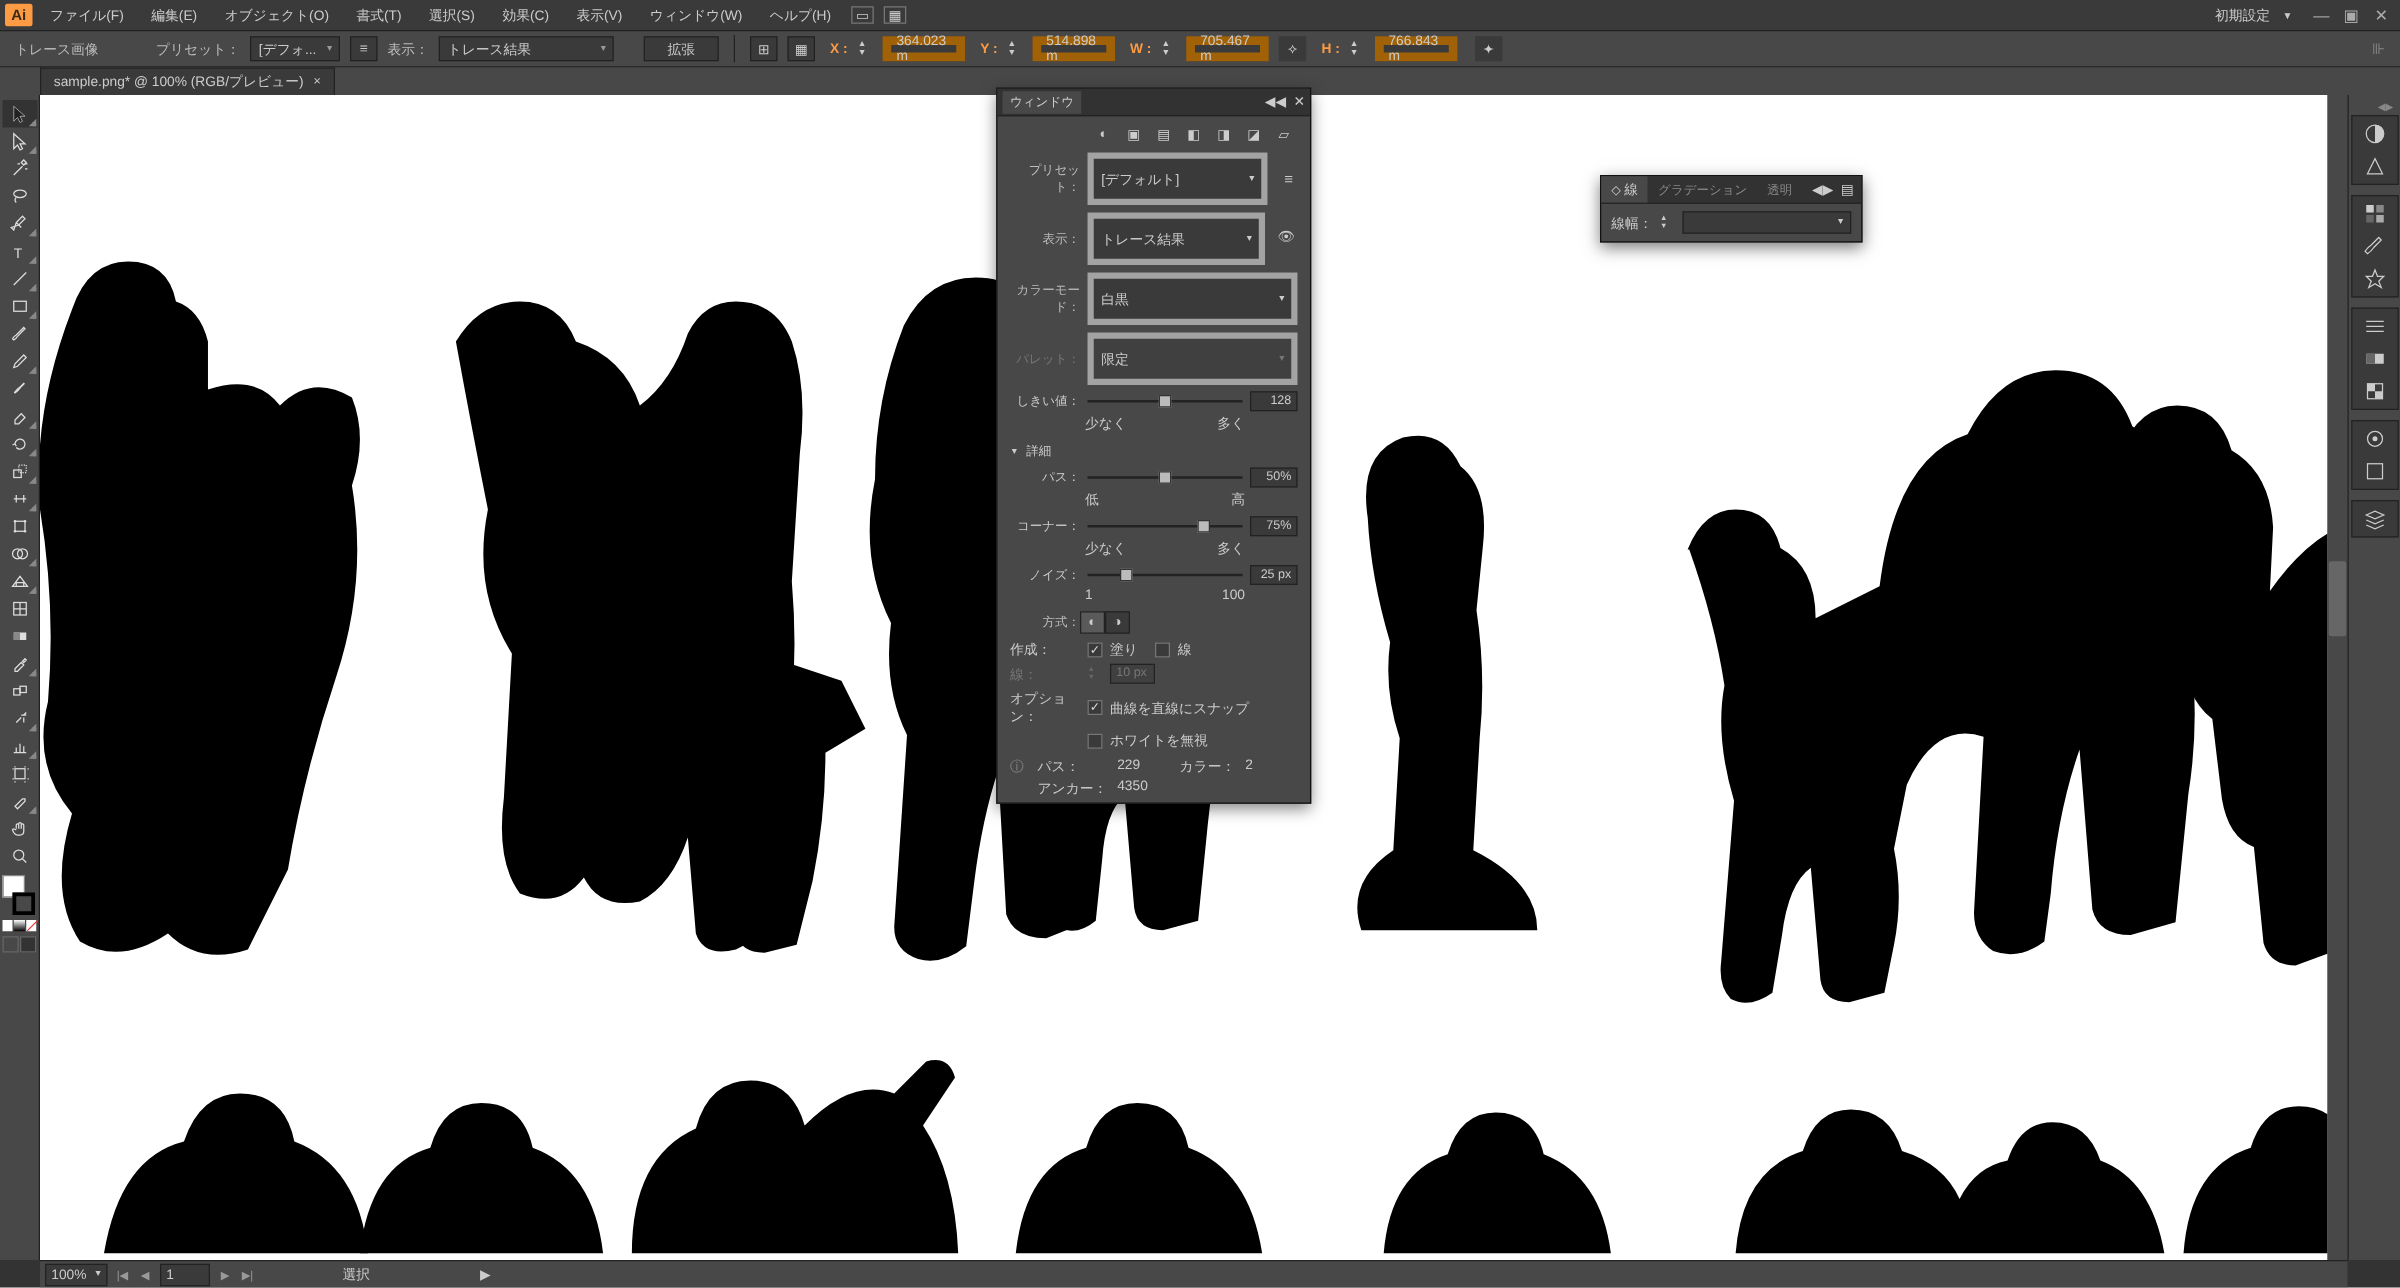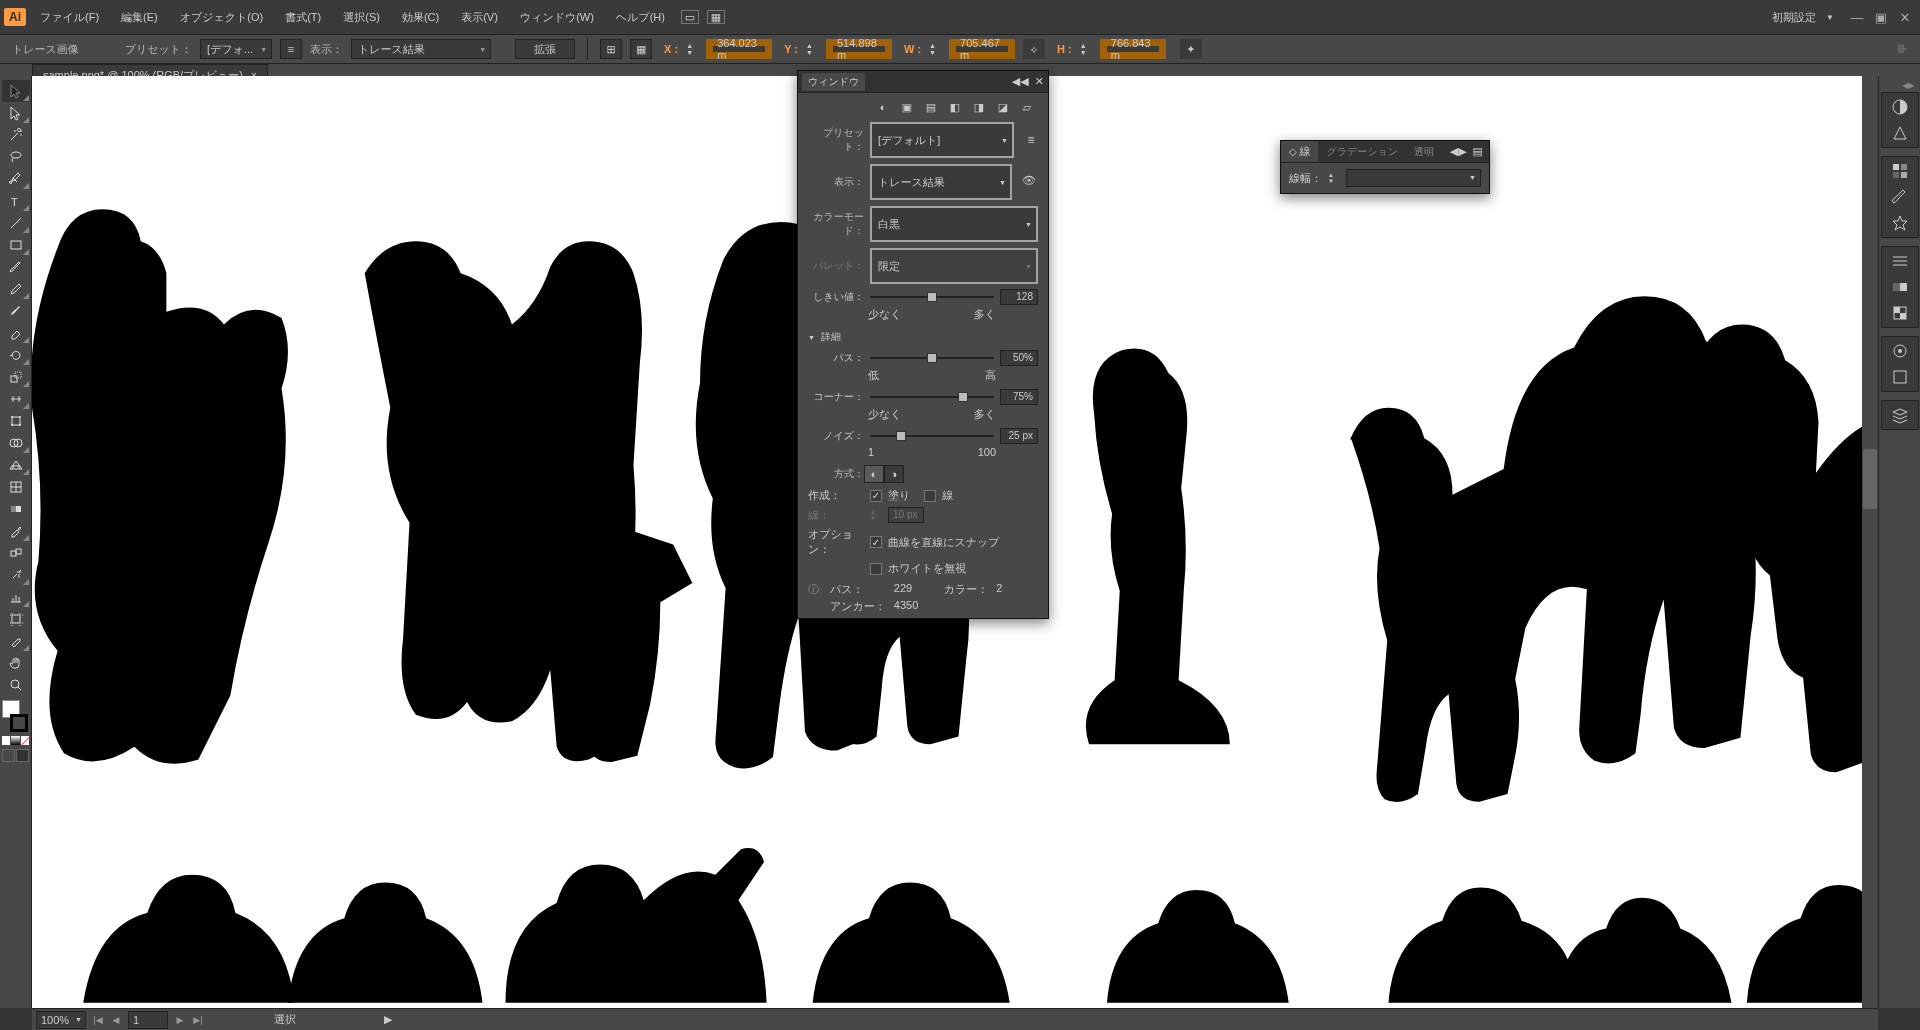--- a/index.html
+++ b/index.html
@@ -1,17 +1,17 @@
 <!DOCTYPE html>
 <html><head>
 <meta charset="utf-8">
 <style>
 *{margin:0;padding:0;box-sizing:border-box;font-family:'Meiryo UI','MS PGothic',sans-serif;font-size:11px;color:#ccc;user-select:none}
 body{background:#333;width:1920px;height:1030px;overflow:hidden;position:relative}
-.titlebar{height:34px;background:#3a3a3a;display:flex;align-items:center;padding:0 4px}
+.titlebar{height:24px;background:#3a3a3a;display:flex;align-items:center;padding:0 4px}
 .ai-logo{width:22px;height:18px;background:#fc9b44;color:#3a2a15;font-weight:bold;font-size:12px;text-align:center;line-height:18px;border-radius:2px;margin-right:10px}
 .menu{display:flex;gap:14px}
 .menu span{padding:2px 4px}
 .menu-icons{display:flex;gap:8px;margin-left:12px}
 .ticon{width:18px;height:14px;border:1px solid #777;display:flex;align-items:center;justify-content:center}
 .winbtns{margin-left:auto;display:flex;gap:2px;align-items:center}
 .winbtn{width:22px;height:16px;display:flex;align-items:center;justify-content:center;color:#aaa;font-size:13px}
 .ctrlbar{height:30px;background:#484848;border-top:1px solid #222;border-bottom:1px solid #222;display:flex;align-items:center;padding:0 12px;gap:8px}
 .label{color:#bbb}
 .dropdown{background:#3a3a3a;border:1px solid #222;height:20px;padding:0 6px;display:flex;align-items:center;min-width:60px;position:relative}
@@ -50,21 +50,21 @@
 .float-panel{position:absolute;background:#484848;border:1px solid #111;box-shadow:0 4px 12px rgba(0,0,0,.5)}
 .ptrace{top:70px;left:797px;width:252px}
 .panel-hdr{height:22px;background:#323232;display:flex;align-items:center;padding:0 4px;border-bottom:1px solid #222}
 .panel-tab{padding:2px 6px;background:#484848;font-size:10px}
 .panel-ctrls{margin-left:auto;display:flex;gap:6px;font-size:9px;color:#999}
 .preset-icons{display:flex;gap:6px;justify-content:flex-end;padding:6px 12px 4px}
 .picon{width:18px;height:16px;display:flex;align-items:center;justify-content:center}
 .prow{display:flex;align-items:center;padding:3px 10px;gap:6px}
 .prow-lbl{width:56px;text-align:right;font-size:10px;color:#bbb}
 .prow-lbl.dim{color:#777}
-.pdrop{flex:1;background:#3a3a3a;border:2px solid #a3a3a3;height:31px;padding:16px 6px;display:flex;align-items:center;position:relative;font-size:10px}
+.pdrop{flex:1;background:#3a3a3a;border:5px solid #a3a3a3;height:31px;padding:16px 6px;display:flex;align-items:center;position:relative;font-size:10px}
 .pdrop::after{content:'▼';font-size:7px;position:absolute;right:4px}
 .pdrop.dim{color:#777;background:#404040}
 .eyebtn{width:16px;height:16px;margin-left:4px}
 .menuicon{width:14px;text-align:center;margin-left:4px;font-size:12px}
 .slider-row{display:flex;align-items:center;padding:2px 10px;gap:6px}
 .slider-lbl{width:56px;text-align:right;font-size:10px}
 .slider{flex:1;height:14px;position:relative;display:flex;align-items:center}
 .slider-track{width:100%;height:2px;background:#222}
 .slider-thumb{position:absolute;width:10px;height:10px;background:#bbb;border:1px solid #333;transform:translateX(-50%)}
 .slider-val{width:38px;background:#3a3a3a;border:1px solid #222;height:16px;text-align:right;padding:0 4px;font-size:10px;line-height:14px}

